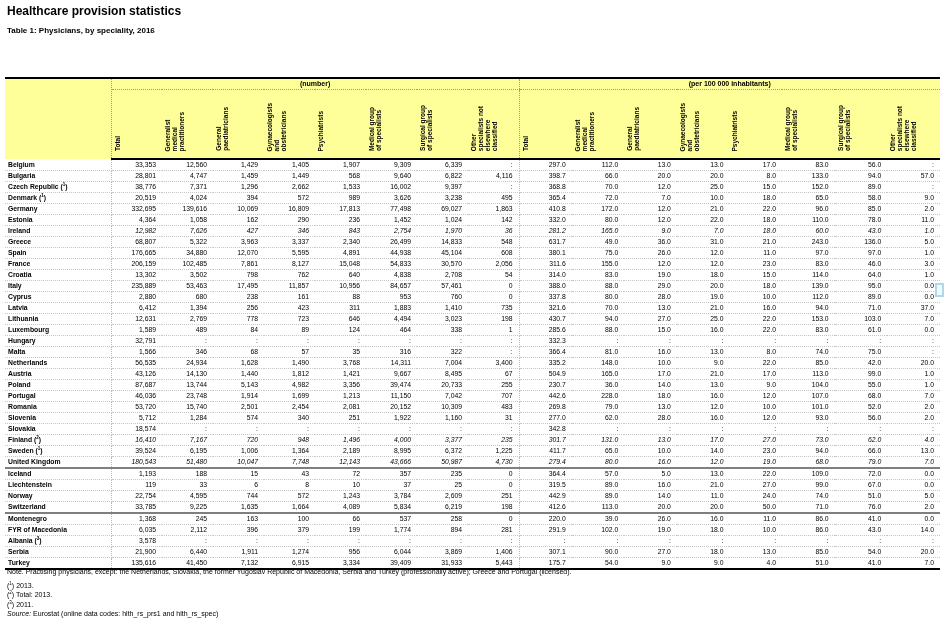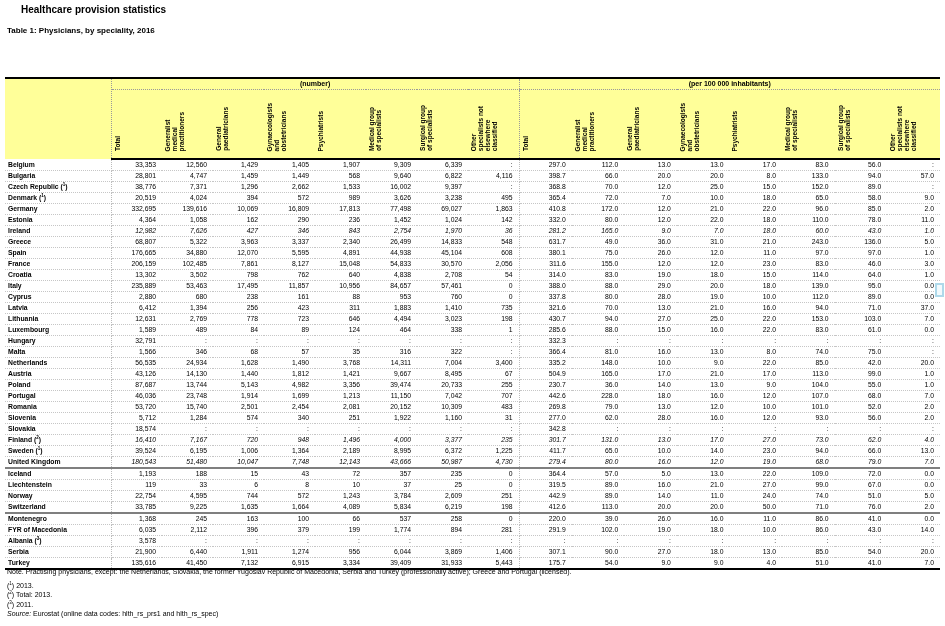--- a/index.html
+++ b/index.html
@@ -1,21 +1,21 @@
 <!DOCTYPE html>
 <html><head>
 <meta charset="utf-8">
 <style>
   * { box-sizing: border-box; }
   html,body { margin:0; padding:0; background:#fff; }
   .page {
     position:relative; width:945px; height:626px; overflow:hidden;
     background:#ffffff; font-family:"Liberation Sans", sans-serif; color:#000;
   }
-  .title    { position:absolute; left:21px; top:4px;  font-size:10px; font-weight:bold; }
+  .title    { position:absolute; left:7px; top:4px;  font-size:12px; font-weight:bold; }
   .subtitle { position:absolute; left:7px; top:26px; font-size:8px; font-weight:bold; }
 
   table.stats {
     position:absolute; left:5px; top:77px; width:935px;
     border-collapse:collapse; table-layout:fixed;
   }
   col.c-country { width:106px; }
   col.c-num  { width:51px; }
   col.c-rate { width:52.6px; }
 

